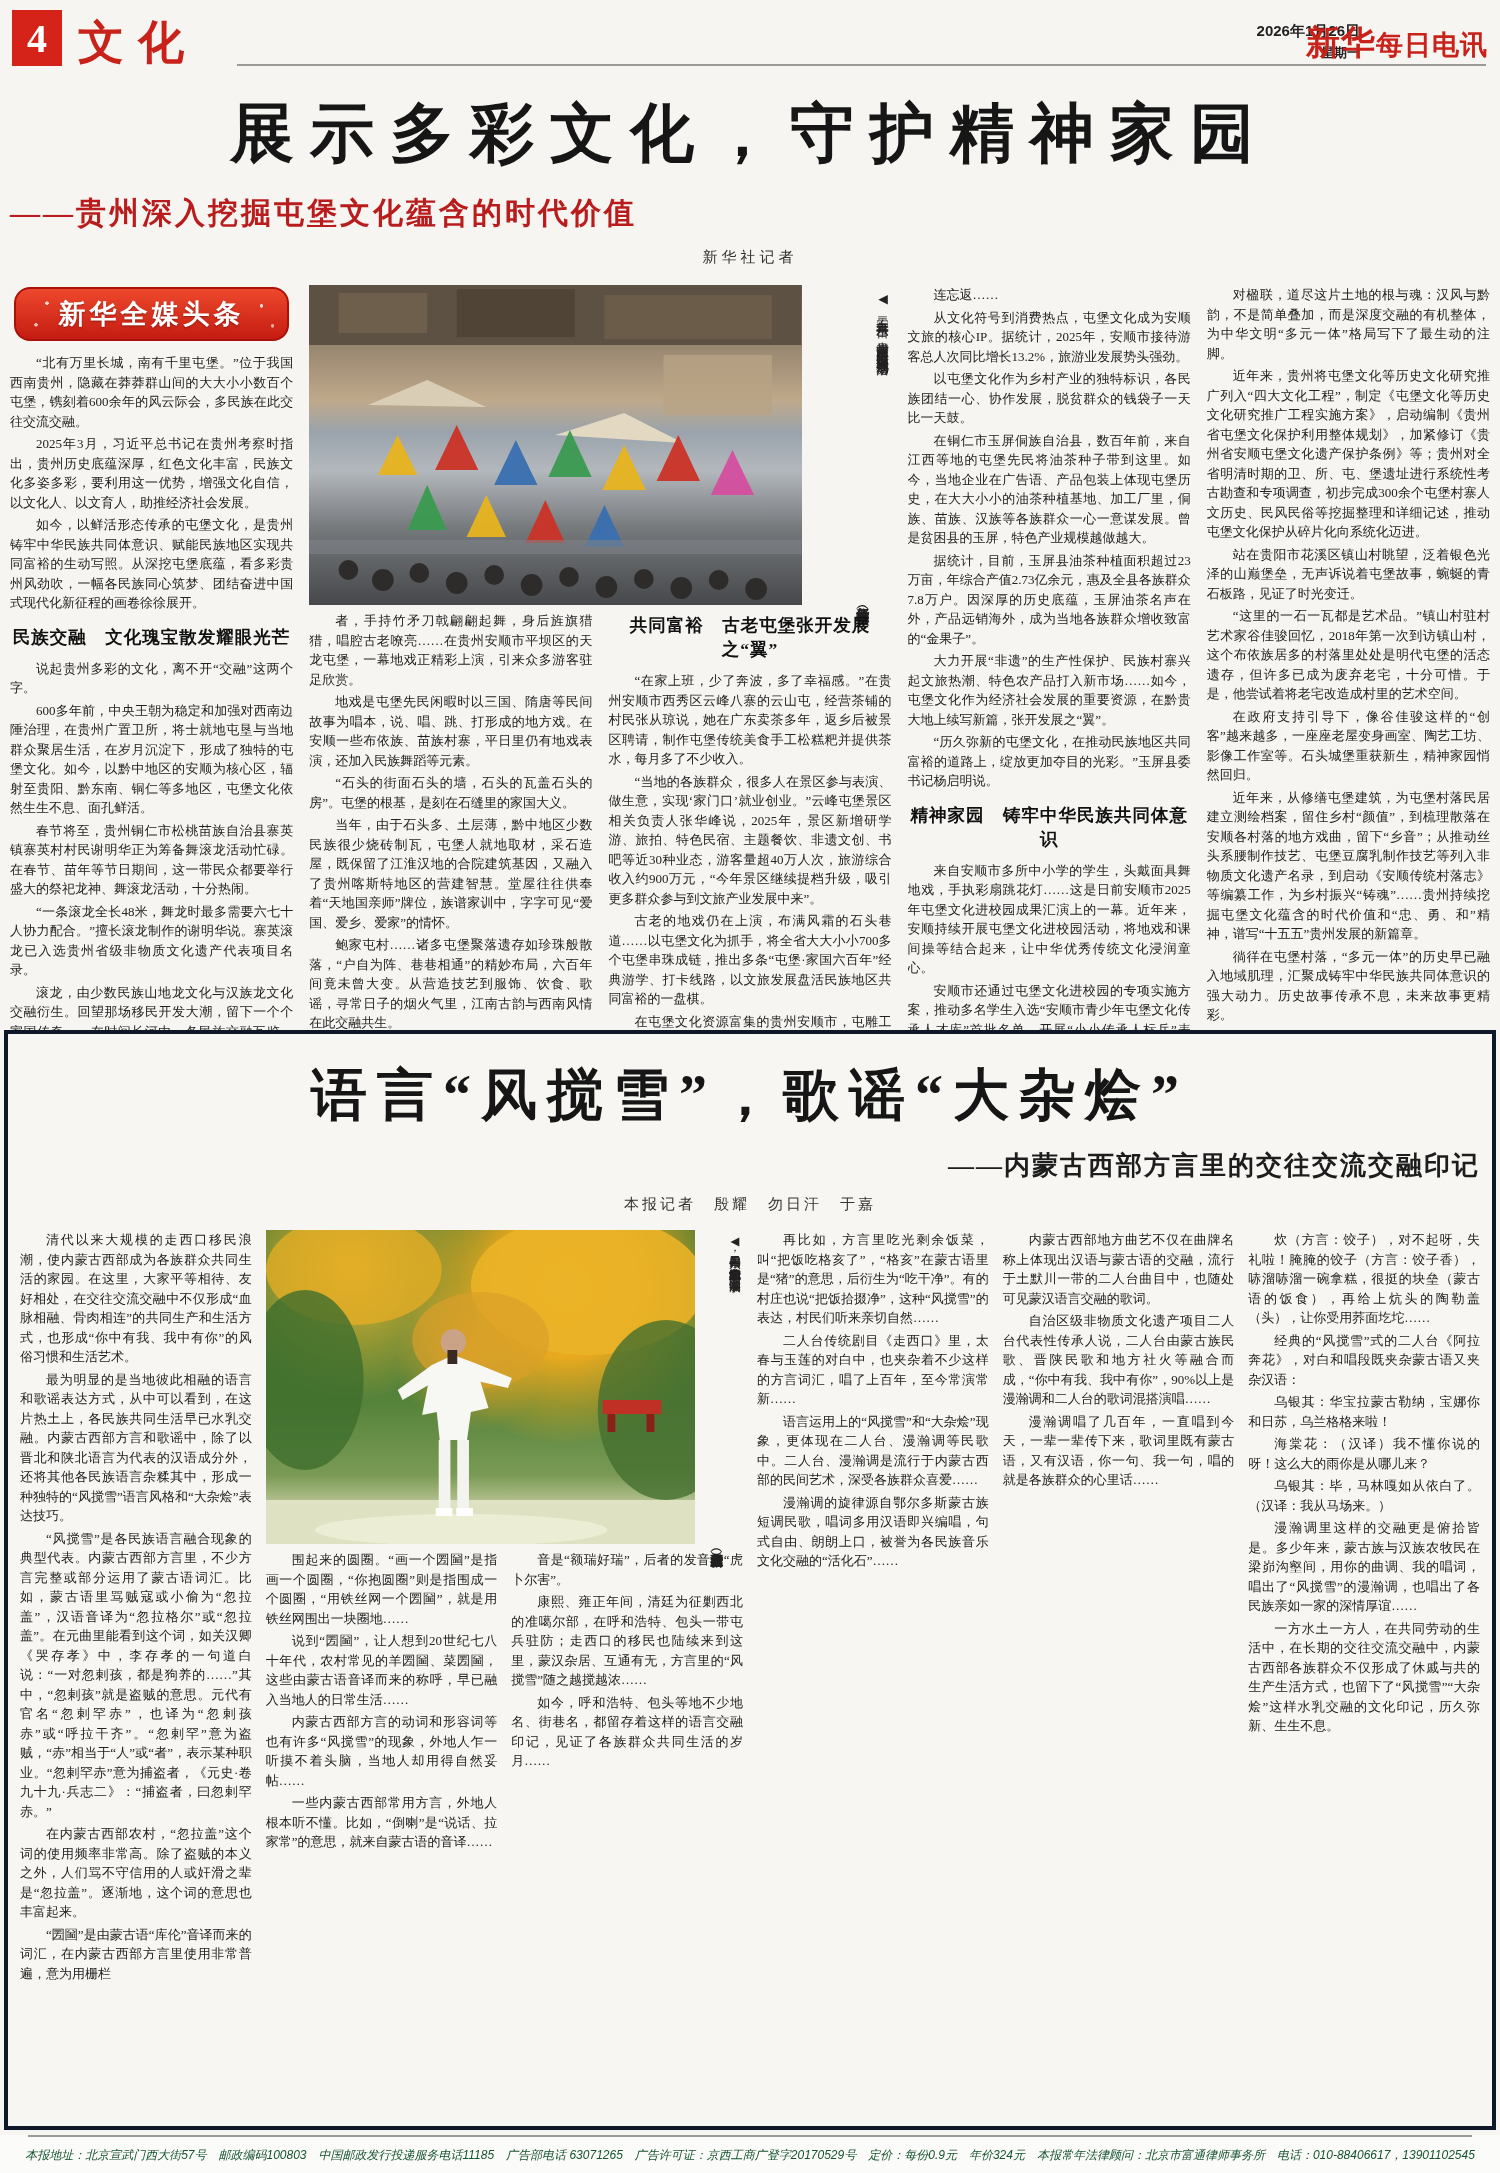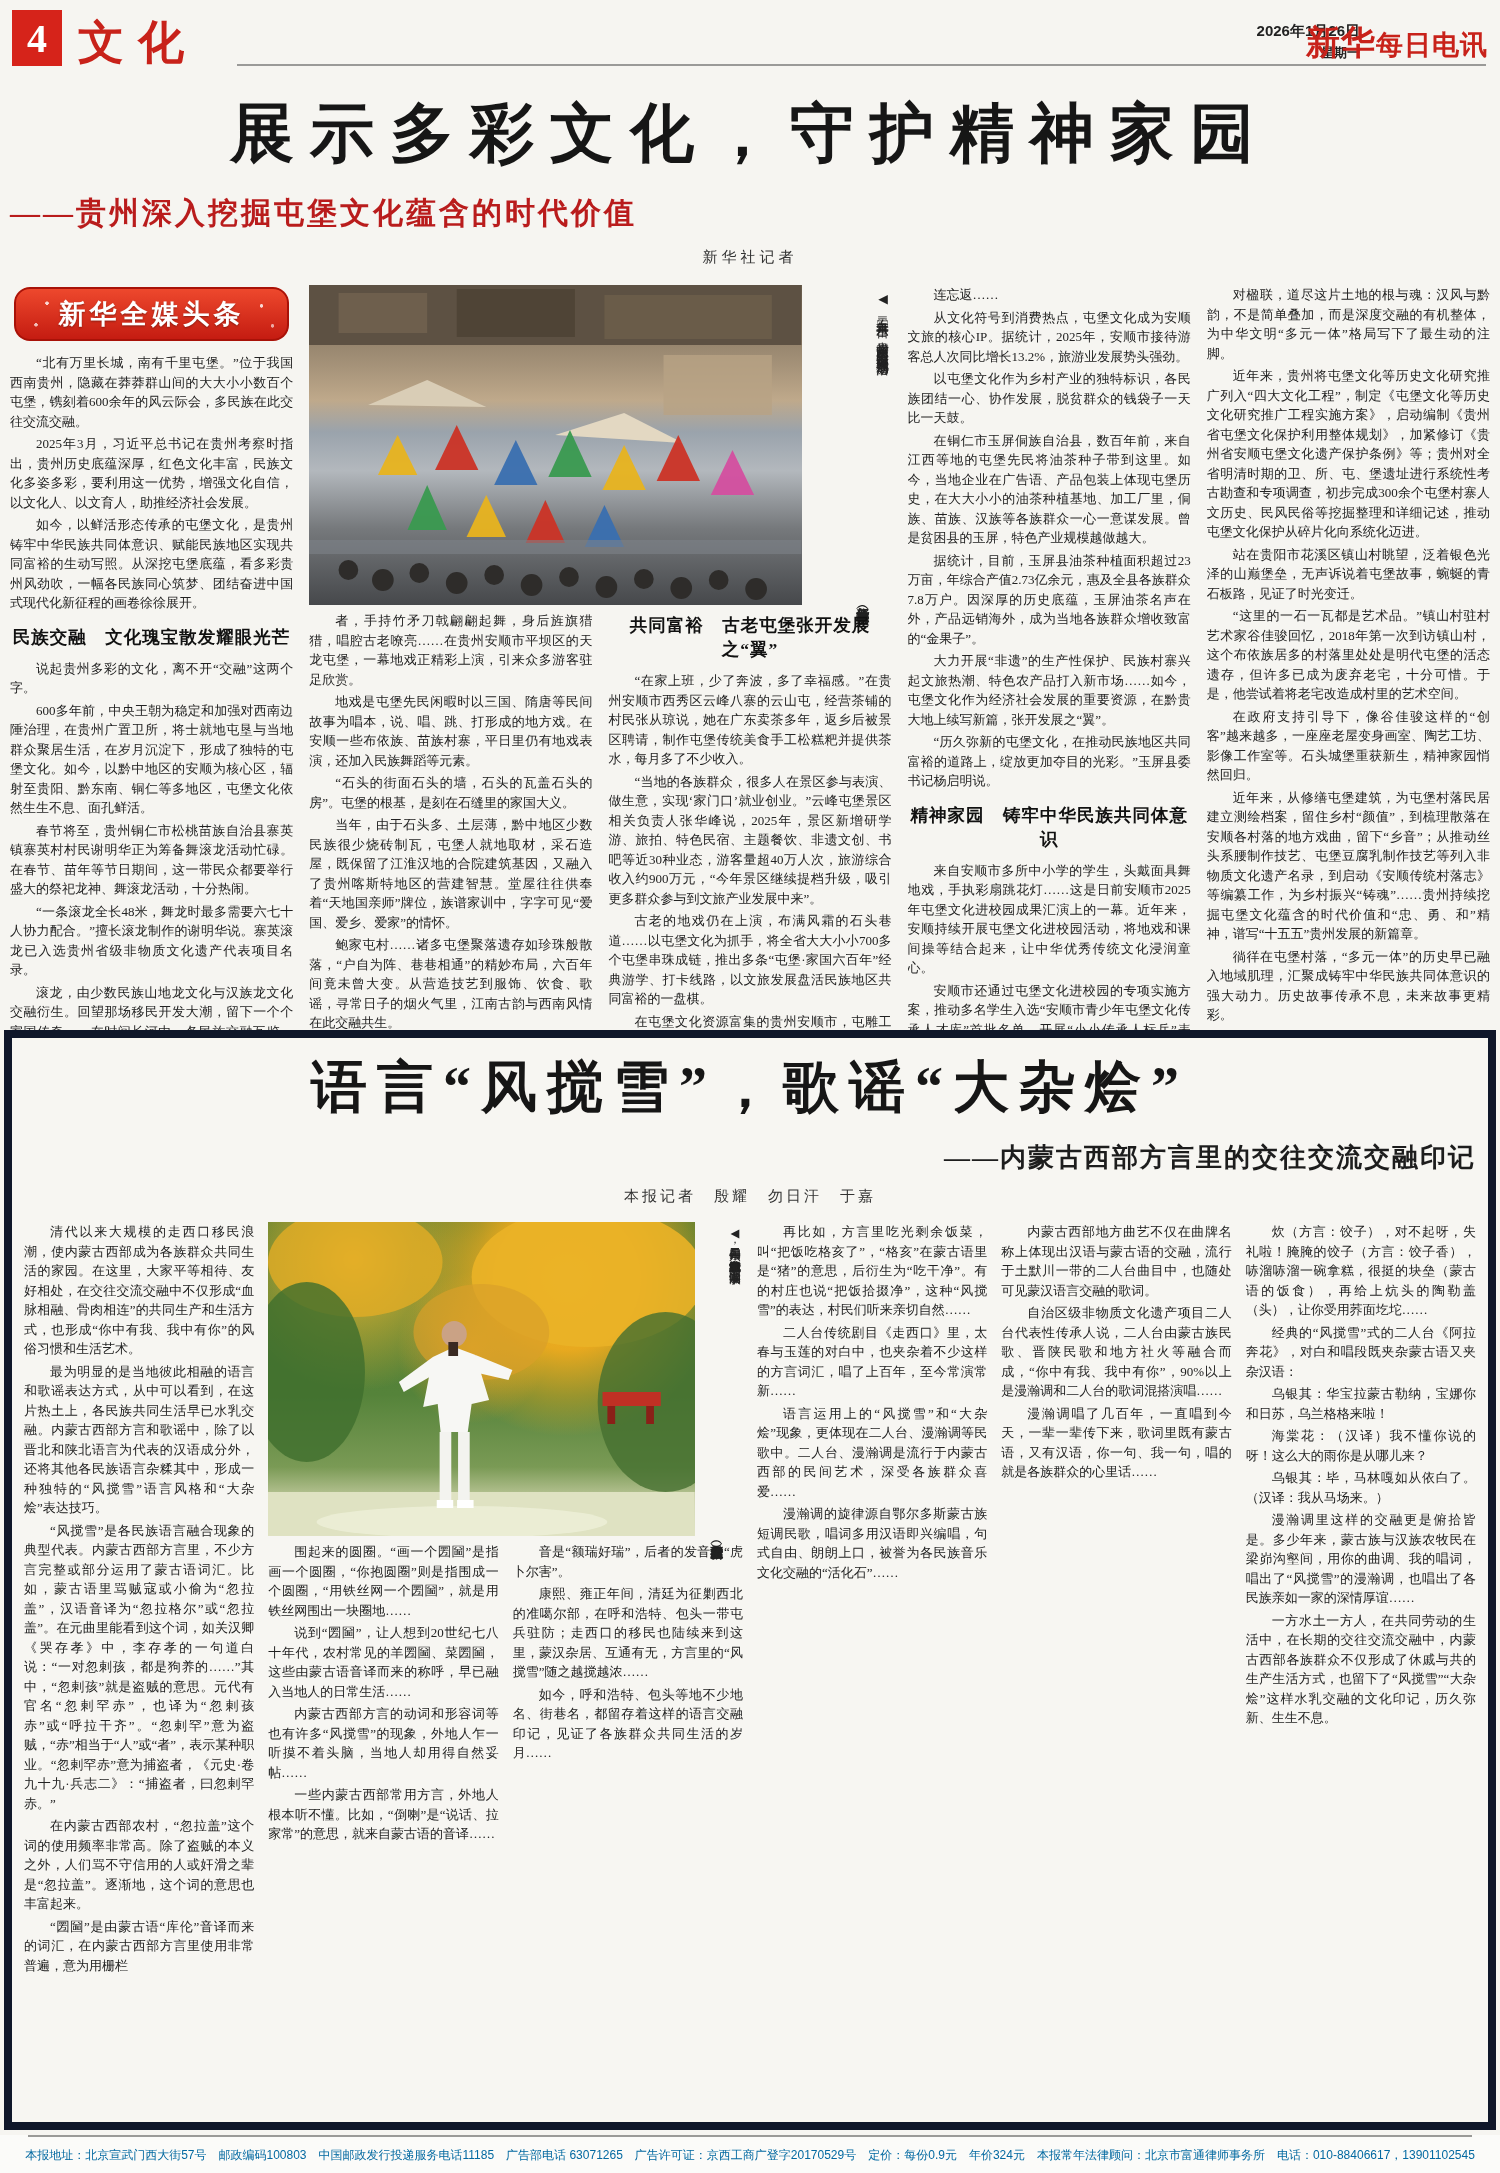--- a/index.html
+++ b/index.html
@@ -38,42 +38,42 @@
   .a1-mid{grid-column:2/4;display:flex;flex-direction:column;}
   .photo-row{display:flex;height:320px;}
   .photo1{flex:1;position:relative;overflow:hidden;
           background:linear-gradient(180deg,#6e6252 0%,#8d7d67 14%,#a7947a 26%,#bfa98b 36%,#9aa3ac 46%,#b3b8bd 58%,#76797c 76%,#46484b 100%);}
   .capstrip{width:86px;writing-mode:vertical-rl;font-size:12.5px;line-height:1.55;color:#222;padding:6px 0 0 4px;letter-spacing:1px;}
   .capstrip .credit{font-weight:900;font-size:13px;text-align:end;}
   .underrow{display:flex;gap:16px;flex:1;margin-top:6px;min-height:0;}
   .underrow .icol{flex:1;overflow:hidden;}
   .dateline{font-weight:900;text-align:right;font-size:13px;margin-top:4px;}
   
-  .a2{position:absolute;left:4px;right:4px;top:1030px;height:1100px;border:8px solid #0f172a;background:#f7f6f2;
-      padding:4px 12px 8px;box-sizing:border-box;}
+  .a2{position:absolute;left:4px;right:4px;top:1030px;height:1100px;border:4px solid #0f172a;background:#f7f6f2;
+      padding:16px 12px 8px;box-sizing:border-box;}
   .headline2{margin:8px 0 0;text-align:center;font-size:56px;font-weight:900;color:#161616;letter-spacing:10px;}
   .subtitle2{margin-top:14px;text-align:right;font-size:26px;font-weight:700;letter-spacing:2px;}
   .byline2{margin-top:12px;text-align:center;font-size:15px;letter-spacing:3px;color:#333;}
   .a2-grid{display:grid;grid-template-columns:repeat(6,1fr);gap:14px;margin-top:16px;height:880px;}
   .a2-mid{grid-column:2/4;display:flex;flex-direction:column;}
   .photo-row2{display:flex;height:314px;}
   .photo2{flex:1;position:relative;overflow:hidden;
           background:radial-gradient(circle at 70% 18%,#f2b62a 0%,#e8a91f 18%,rgba(232,169,31,0) 40%),
                      radial-gradient(circle at 20% 12%,#e9b62f 0%,rgba(233,182,47,0) 30%),
                      radial-gradient(circle at 48% 40%,#d9a02a 0%,rgba(217,160,42,0) 26%),
                      linear-gradient(180deg,#4e7a33 0%,#55833a 55%,#7a9a55 78%,#c9cfa6 90%,#e4e6c8 100%);}
   .capstrip2{width:46px;writing-mode:vertical-rl;font-size:11.5px;line-height:1.5;color:#222;padding:4px 0 0 2px;}
   .capstrip2 .credit{font-weight:900;font-size:12.5px;text-align:end;}
   .underrow2{display:flex;gap:14px;flex:1;margin-top:6px;min-height:0;}
   .underrow2 .icol{flex:1;overflow:hidden;}
   
   .footer{position:absolute;left:0;right:0;bottom:0;height:38px;background:#fbfbf9;}
   .footer .rule{position:absolute;left:28px;right:28px;top:0;height:2px;background:#9a9a98;}
-  .footer .ftext{position:absolute;left:0;right:0;top:12px;text-align:center;font-size:12px;color:#0369a1;
-                 font-family:"Liberation Sans",sans-serif;letter-spacing:0;}
+  .footer .ftext{position:absolute;left:0;right:0;top:12px;text-align:center;font-size:12px;color:#14532d;
+                 font-family:"Liberation Sans",sans-serif;letter-spacing:0;font-style:italic;}
   svg{display:block;}
 </style>
 </head>
 <body>
 
 <div class="page">
 
   <div class="masthead">
     <div class="pagenum">4</div>
     <div class="section">文化</div>

